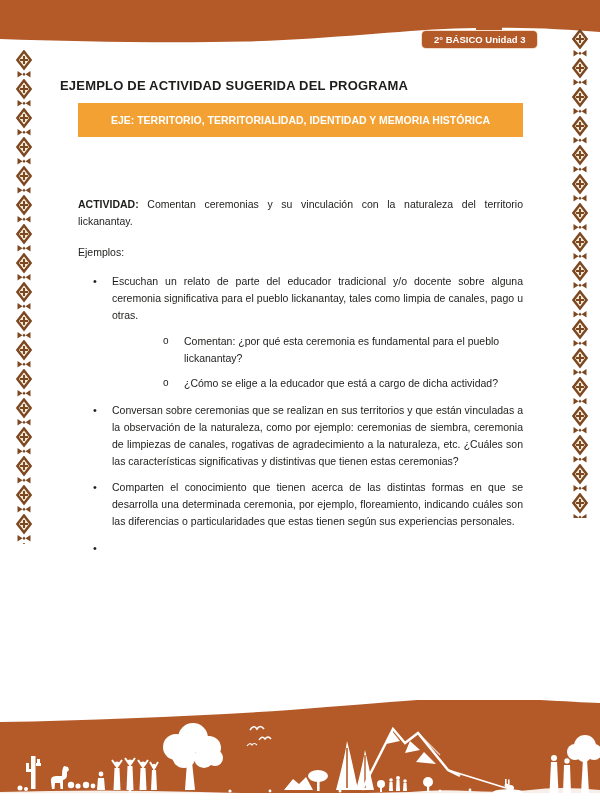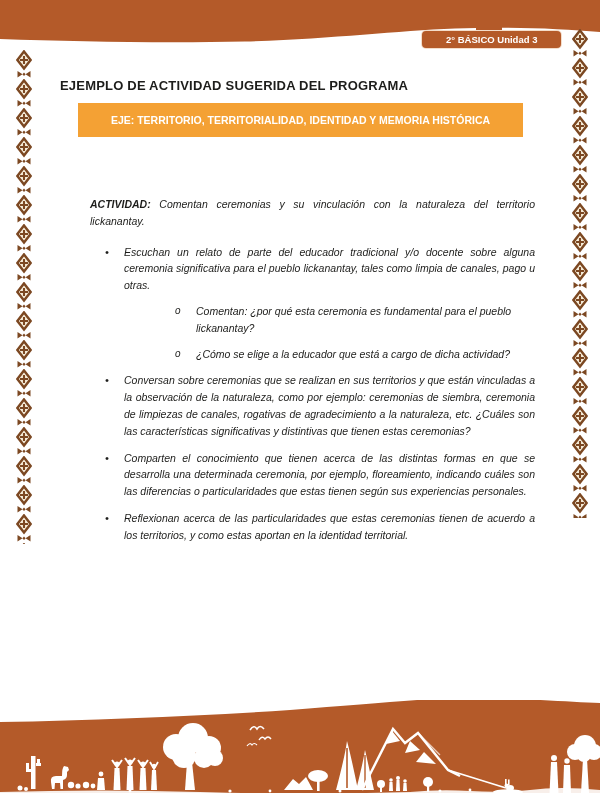--- a/index.html
+++ b/index.html
@@ -9,40 +9,40 @@
     font-family:"Liberation Sans","DejaVu Sans",sans-serif;
     color:#1d1d1b;
   }
   
   .top-band{position:absolute;top:0;left:0;width:600px;height:52px;}
   .badge-stem{position:absolute;left:476px;top:20px;width:26px;height:14px;background:#b45a29;}
   .unit-badge{
     position:absolute;left:421px;top:30px;
     background:#b45a29;color:#fff;
     border:1.5px solid rgba(255,244,230,.85);border-radius:5px;
-    font-size:9.5px;font-weight:bold;padding:3px 24px;white-space:nowrap;
+    font-size:9.5px;font-weight:bold;padding:3px 12px;white-space:nowrap;
   }
   
   .side-border{position:absolute;}
   .side-border.left{left:16px;top:50px;}
   .side-border.right{left:572px;top:29px;}
   
   .doc-title{
     position:absolute;top:78px;left:60px;width:480px;
     text-align:left;font-size:13px;font-weight:bold;letter-spacing:.2px;
   }
   .eje-bar{
     position:absolute;top:103px;left:78px;width:445px;height:34px;
     background:#f4a134;display:flex;align-items:center;justify-content:center;
   }
   .eje-bar span{color:#fff;font-size:10.5px;font-weight:bold;text-align:center;}
   
   .content{
-    position:absolute;top:196px;left:90px;width:445px;
-    font-size:10.5px;line-height:1.6;font-style:italic;
+    position:absolute;top:196px;left:78px;width:445px;
+    font-size:10.5px;line-height:1.6;
   }
   .activity-line{margin:0 0 14px 0;text-align:justify;}
   .activity-line b{font-weight:bold;}
   .examples-label{margin:0 0 13px 0;}
   .bullet-list{margin:0;padding:0;list-style:none;}
   .bullet-item{position:relative;padding-left:34px;margin-bottom:10px;text-align:justify;}
   .bullet-marker{position:absolute;left:15px;top:0;font-size:11px;}
   .sub-list{margin:9px 0 0 0;padding:0;list-style:none;}
   .sub-item{position:relative;padding-left:72px;margin-bottom:9px;text-align:left;}
   .sub-marker{position:absolute;left:51px;top:0;font-size:10px;}
@@ -86,20 +86,21 @@
     <rect x="0" y="0" width="16" height="489" fill="url(#motifR)"></rect>
   </svg>
 
   <div class="doc-title">EJEMPLO DE ACTIVIDAD SUGERIDA DEL PROGRAMA</div>
   <div class="eje-bar">
     <span>EJE: TERRITORIO, TERRITORIALIDAD, IDENTIDAD Y MEMORIA HISTÓRICA</span>
   </div>
 
   <div class="content">
     <p class="activity-line"><b>ACTIVIDAD:</b><span> Comentan ceremonias y su vinculación con la naturaleza del territorio lickanantay.</span></p>
+    <p class="examples-label">Ejemplos:</p>
 
     <ul class="bullet-list">
       <li class="bullet-item">
         <span class="bullet-marker">•</span>
         <span>Escuchan un relato de parte del educador tradicional y/o docente sobre alguna ceremonia significativa para el pueblo lickanantay, tales como limpia de canales, pago u otras.</span>
         <ul class="sub-list">
           <li class="sub-item">
             <span class="sub-marker">o</span>
             <span>Comentan: ¿por qué esta ceremonia es fundamental para el pueblo lickanantay?</span>
           </li>
@@ -112,21 +113,20 @@
       <li class="bullet-item">
         <span class="bullet-marker">•</span>
         <span>Conversan sobre ceremonias que se realizan en sus territorios y que están vinculadas a la observación de la naturaleza, como por ejemplo: ceremonias de siembra, ceremonia de limpiezas de canales, rogativas de agradecimiento a la naturaleza, etc. ¿Cuáles son las características significativas y distintivas que tienen estas ceremonias?</span>
       </li>
       <li class="bullet-item">
         <span class="bullet-marker">•</span>
         <span>Comparten el conocimiento que tienen acerca de las distintas formas en que se desarrolla una determinada ceremonia, por ejemplo, floreamiento, indicando cuáles son las diferencias o particularidades que estas tienen según sus experiencias personales.</span>
       </li>
       <li class="bullet-item">
         <span class="bullet-marker">•</span>
-        <span>Reflexionan acerca de las particularidades que estas ceremonias tienen de acuerdo a los territorios, y como estas aportan en la identidad territorial.</span>
       </li>
     </ul>
   </div>
 
   <svg class="bottom-art" viewBox="0 0 600 100" preserveAspectRatio="none">
     <path d="M0,22 C100,20 200,16 290,10 C370,4 425,-2 468,-2 C522,-2 570,2 600,3 L600,93 L0,93 Z" fill="#b45a29"></path>
     <g fill="#ffffff">
 
       <circle cx="20" cy="88" r="2.5"></circle>
         <circle cx="26" cy="89" r="2"></circle>

